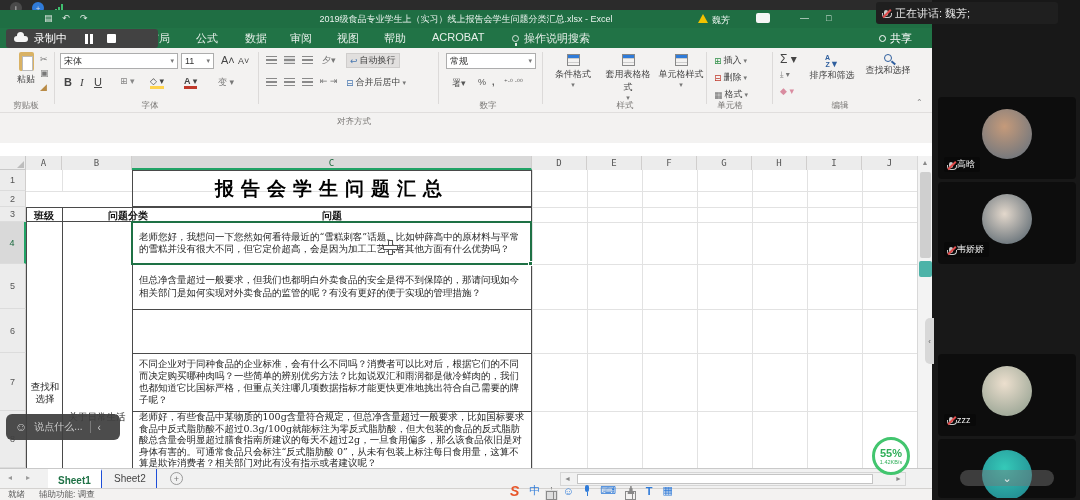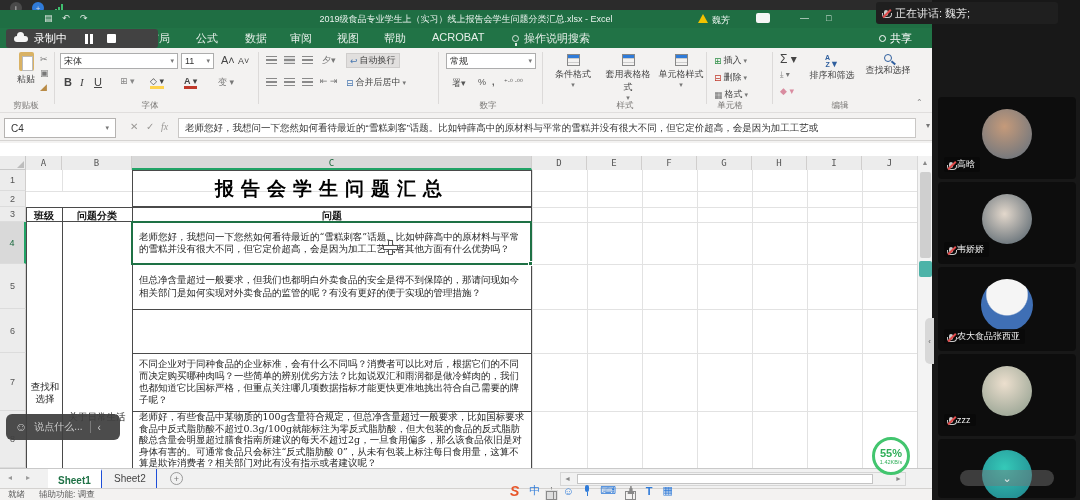--- a/index.html
+++ b/index.html
@@ -296,31 +296,20 @@
         <div>排序和筛选</div>
       </div>
       <div class="abs" style="left:862px;top:6px;width:52px;text-align:center;">
         <i class="mag"></i>
         <div>查找和选择</div>
       </div>
       <div class="glabel" style="left:800px;">编辑</div>
       <span class="abs" style="left:916px;top:50px;color:#888;font-size:8px;">⌃</span>
     </div>
 
-    <div class="abs fbar">
-      <div class="namebox">
-        <span>C4</span>
-          <span class="carro">▾</span>
-      </div>
-      <span class="fx-ic" style="left:130px;">✕</span>
-      <span class="fx-ic" style="left:146px;">✓</span>
-      <span class="fx-ic" style="left:161px;font-style:italic;font-family:'Liberation Serif',serif;">fx</span>
-      <div class="finput">老师您好，我想问一下您然如何看待最近的“雪糕刺客”话题。比如钟薛高中的原材料与平常的雪糕并没有很大不同，但它定价超高，会是因为加工工艺或</div>
-      <span class="fdrop">▾</span>
-    </div>
 
     <div class="abs grid">
 
       <div class="abs" style="left:0;top:13px;width:26px;height:14px;background:#ececec;border-right:1px solid #c9c9c9;border-bottom:1px solid #c9c9c9;">
         <i style="position:absolute;right:1px;bottom:1px;width:0;height:0;border-left:7px solid transparent;border-bottom:7px solid #bdbdbd;"></i>
       </div>
 
       <div class="colhdr" style="left:26px;width:36px;">A</div>
       <div class="colhdr" style="left:62px;width:70px;">B</div>
       <div class="colhdr sel" style="left:132px;width:400px;">C</div>
@@ -364,21 +353,21 @@
       <div class="tline-v" style="left:62px;top:64px;height:261px;"></div>
       <div class="tline-v" style="left:132px;top:64px;height:261px;"></div>
       <div class="tline-v" style="left:531px;top:79px;height:246px;"></div>
       <div class="tline-h" style="left:132px;top:121px;width:400px;"></div>
       <div class="tline-h" style="left:132px;top:166px;width:400px;"></div>
       <div class="tline-h" style="left:132px;top:210px;width:400px;"></div>
       <div class="tline-h" style="left:132px;top:268px;width:400px;"></div>
 
       <div class="sheet-title" style="left:132px;top:33px;width:400px;">报告会学生问题汇总</div>
       <div class="hdr-cn" style="left:26px;top:66px;width:36px;">班级</div>
-      <div class="hdr-cn" style="left:62px;top:66px;width:70px;">问题分类</div>
+      <div class="hdr-cn" style="left:78px;top:66px;width:70px;text-align:right;">问题分类</div>
       <div class="hdr-cn" style="left:132px;top:66px;width:400px;">问题</div>
       <div class="celltext" style="left:30px;top:238px;width:30px;padding:0;text-align:center;justify-content:center;">查找和选择</div>
       <div class="celltext" style="left:64px;top:220px;width:66px;padding:0;justify-content:center;margin-top:48px;">关于日常生活</div>
       <div class="celltext" style="left:133px;top:80px;width:398px;height:40px;">老师您好，我想问一下您然如何看待最近的“雪糕刺客”话题。比如钟薛高中的原材料与平常的雪糕并没有很大不同，但它定价超高，会是因为加工工艺或者其他方面有什么优势吗？</div>
       <div class="celltext" style="left:133px;top:122px;width:398px;height:43px;">但总净含量超过一般要求，但我们也都明白外卖食品的安全是得不到保障的，那请问现如今相关部门是如何实现对外卖食品的监管的呢？有没有更好的便于实现的管理措施？</div>
       <div class="celltext" style="left:133px;top:211px;width:398px;height:56px;">不同企业对于同种食品的企业标准，会有什么不同吗？消费者可以比对后，根据它们的不同而决定购买哪种肉吗？一些简单的辨别优劣方法？比如说双汇和雨润都是做冷鲜肉的，我们也都知道它比国标严格，但重点关注哪几项数据指标才能更快更准地挑出符合自己需要的牌子呢？</div>
       <div class="celltext" style="left:133px;top:269px;width:398px;height:56px;line-height:11.4px;">老师好，有些食品中某物质的100g含量符合规定，但总净含量超过一般要求，比如国标要求食品中反式脂肪酸不超过0.3g/100g就能标注为零反式脂肪酸，但大包装的食品的反式脂肪酸总含量会明显超过膳食指南所建议的每天不超过2g，一旦食用偏多，那么该食品依旧是对身体有害的。可通常食品只会标注“反式脂肪酸 0”，从未有包装上标注每日食用量，这算不算是欺诈消费者？相关部门对此有没有指示或者建议呢？</div>
 
       <div class="sel-box" style="left:131px;top:78px;width:401px;height:44px;"></div>
       <div class="sel-handle" style="left:528px;top:118px;"></div>
@@ -428,27 +417,20 @@
       <div class="nametag" style="top:60px;">
         <i class="mic"></i>
         <span>高晗</span>
       </div>
     </div>
     <div class="tile" style="top:182px;height:82px;">
       <div class="avatar" style="left:44px;top:12px;width:50px;height:50px;background:radial-gradient(circle at 45% 40%,#e3d8cc,#4a5a66);"></div>
       <div class="nametag" style="top:60px;">
         <i class="mic"></i>
         <span>韦娇娇</span>
-      </div>
-    </div>
-    <div class="tile" style="top:267px;height:84px;">
-      <div class="avatar" style="left:43px;top:12px;width:52px;height:52px;background:radial-gradient(circle at 50% 30%,#f5f5f5 45%,#3f6fb5 48%);"></div>
-      <div class="nametag" style="top:62px;">
-        <i class="mic"></i>
-        <span>农大食品张西亚</span>
       </div>
     </div>
     <div class="tile" style="top:354px;height:82px;">
       <div class="avatar" style="left:44px;top:12px;width:50px;height:50px;background:radial-gradient(circle at 45% 35%,#ecdfce,#8a9a8a);"></div>
       <div class="nametag" style="top:60px;">
         <i class="mic"></i>
         <span>zzz</span>
       </div>
     </div>
     <div class="tile" style="top:439px;height:59px;">

